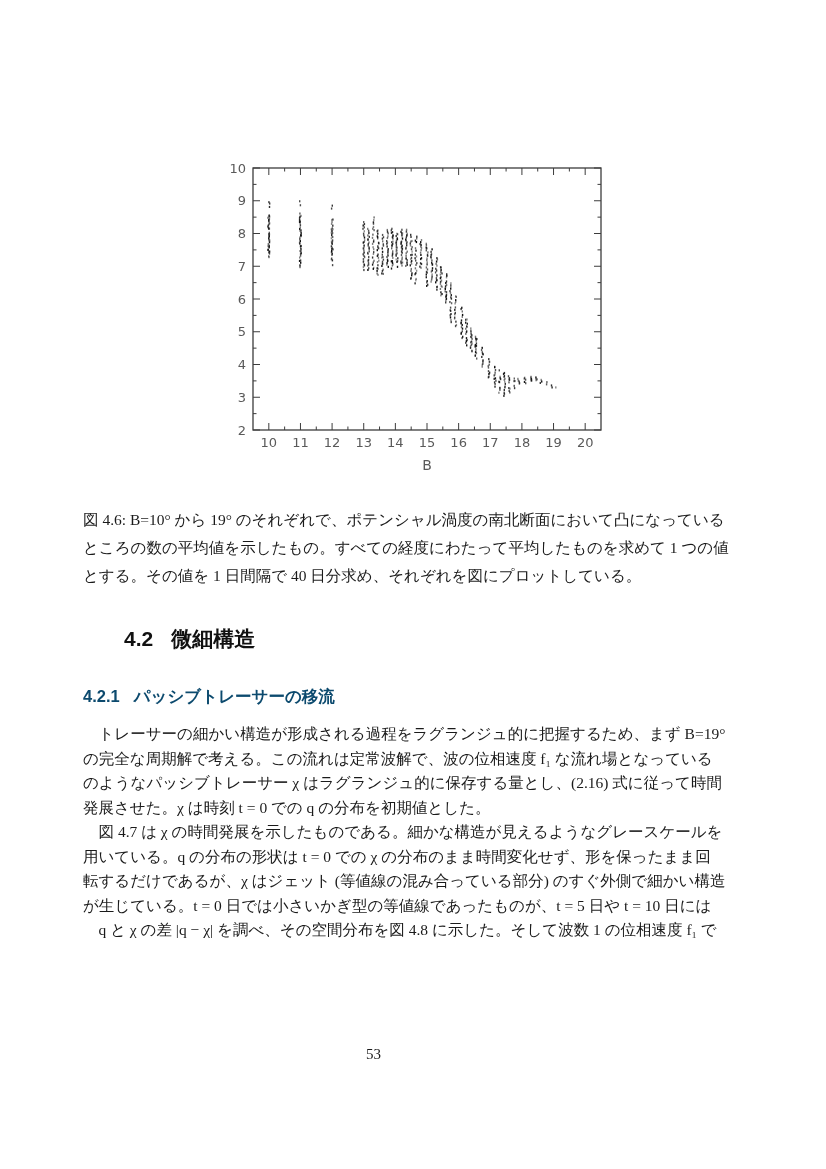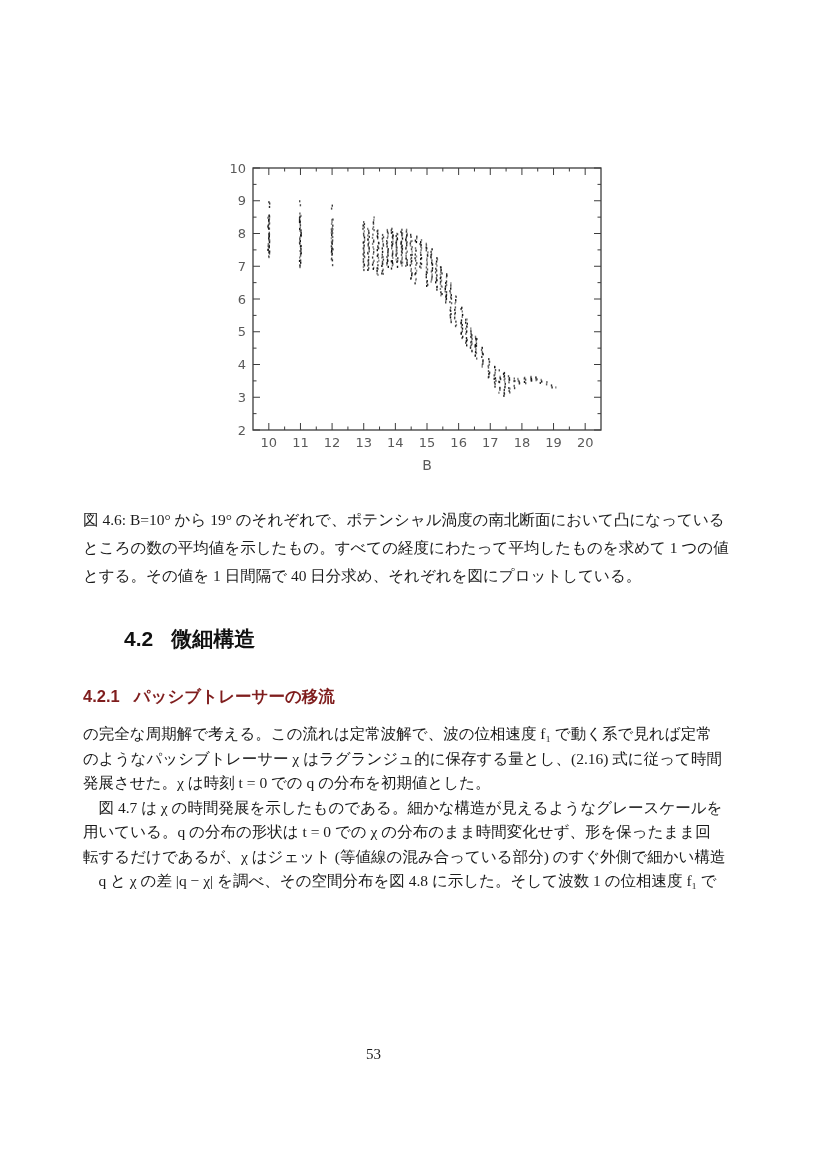--- a/index.html
+++ b/index.html
@@ -29,21 +29,21 @@
   }
   .h-sec{
     position:absolute;left:83px;top:625px;
     font-family:"Liberation Sans","DejaVu Sans",sans-serif;
     font-weight:bold;font-size:21px;color:#111;margin-left:41px;
   }
   .h-sec .h-num{margin-right:18px;}
   .h-subsec{
     position:absolute;left:83px;top:686px;
     font-family:"Liberation Sans","DejaVu Sans",sans-serif;
-    font-weight:bold;font-size:16.5px;color:#7f1d1d;
+    font-weight:bold;font-size:16.5px;color:#0c4a6e;
   }
   .h-subsec .h-num{margin-right:14px;}
   .bodytext{
     position:absolute;left:83px;top:722px;width:666px;
     font-size:15.5px;line-height:24.5px;
   }
   .bodytext .line{white-space:nowrap;}
   .bodytext .indent{text-indent:1em;}
   .pageno{
     position:absolute;left:0;top:1046px;width:747px;
@@ -856,28 +856,30 @@
   <div class="h-sec">
     <span class="h-num">4.2</span><span class="h-title">微細構造</span>
   </div>
 
   <div class="h-subsec">
     <span class="h-num">4.2.1</span><span class="h-title">パッシブトレーサーの移流</span>
   </div>
 
   <div class="bodytext">
     <div>
-      <div class="line">の完全な周期解で考える。この流れは定常波解で、波の位相速度 f₁ で動く系で見れば定常</div>
+      <div class="line indent">トレーサーの細かい構造が形成される過程をラグランジュ的に把握するため、まず B=19°</div>
+      <div class="line">の完全な周期解で考える。この流れは定常波解で、波の位相速度 f₁ な流れ場となっている</div>
       <div class="line">のようなパッシブトレーサー χ はラグランジュ的に保存する量とし、(2.16) 式に従って時間</div>
       <div class="line">発展させた。χ は時刻 t = 0 での q の分布を初期値とした。</div>
     </div>
     <div>
       <div class="line indent">図 4.7 は χ の時間発展を示したものである。細かな構造が見えるようなグレースケールを</div>
       <div class="line">用いている。q の分布の形状は t = 0 での χ の分布のまま時間変化せず、形を保ったまま回</div>
       <div class="line">転するだけであるが、χ はジェット (等値線の混み合っている部分) のすぐ外側で細かい構造</div>
+      <div class="line">が生じている。t = 0 日では小さいかぎ型の等値線であったものが、t = 5 日や t = 10 日には</div>
     </div>
     <div>
       <div class="line indent">q と χ の差 |q − χ| を調べ、その空間分布を図 4.8 に示した。そして波数 1 の位相速度 f₁ で</div>
     </div>
   </div>
 
   <div class="pageno">53</div>
 
 </div>
 

